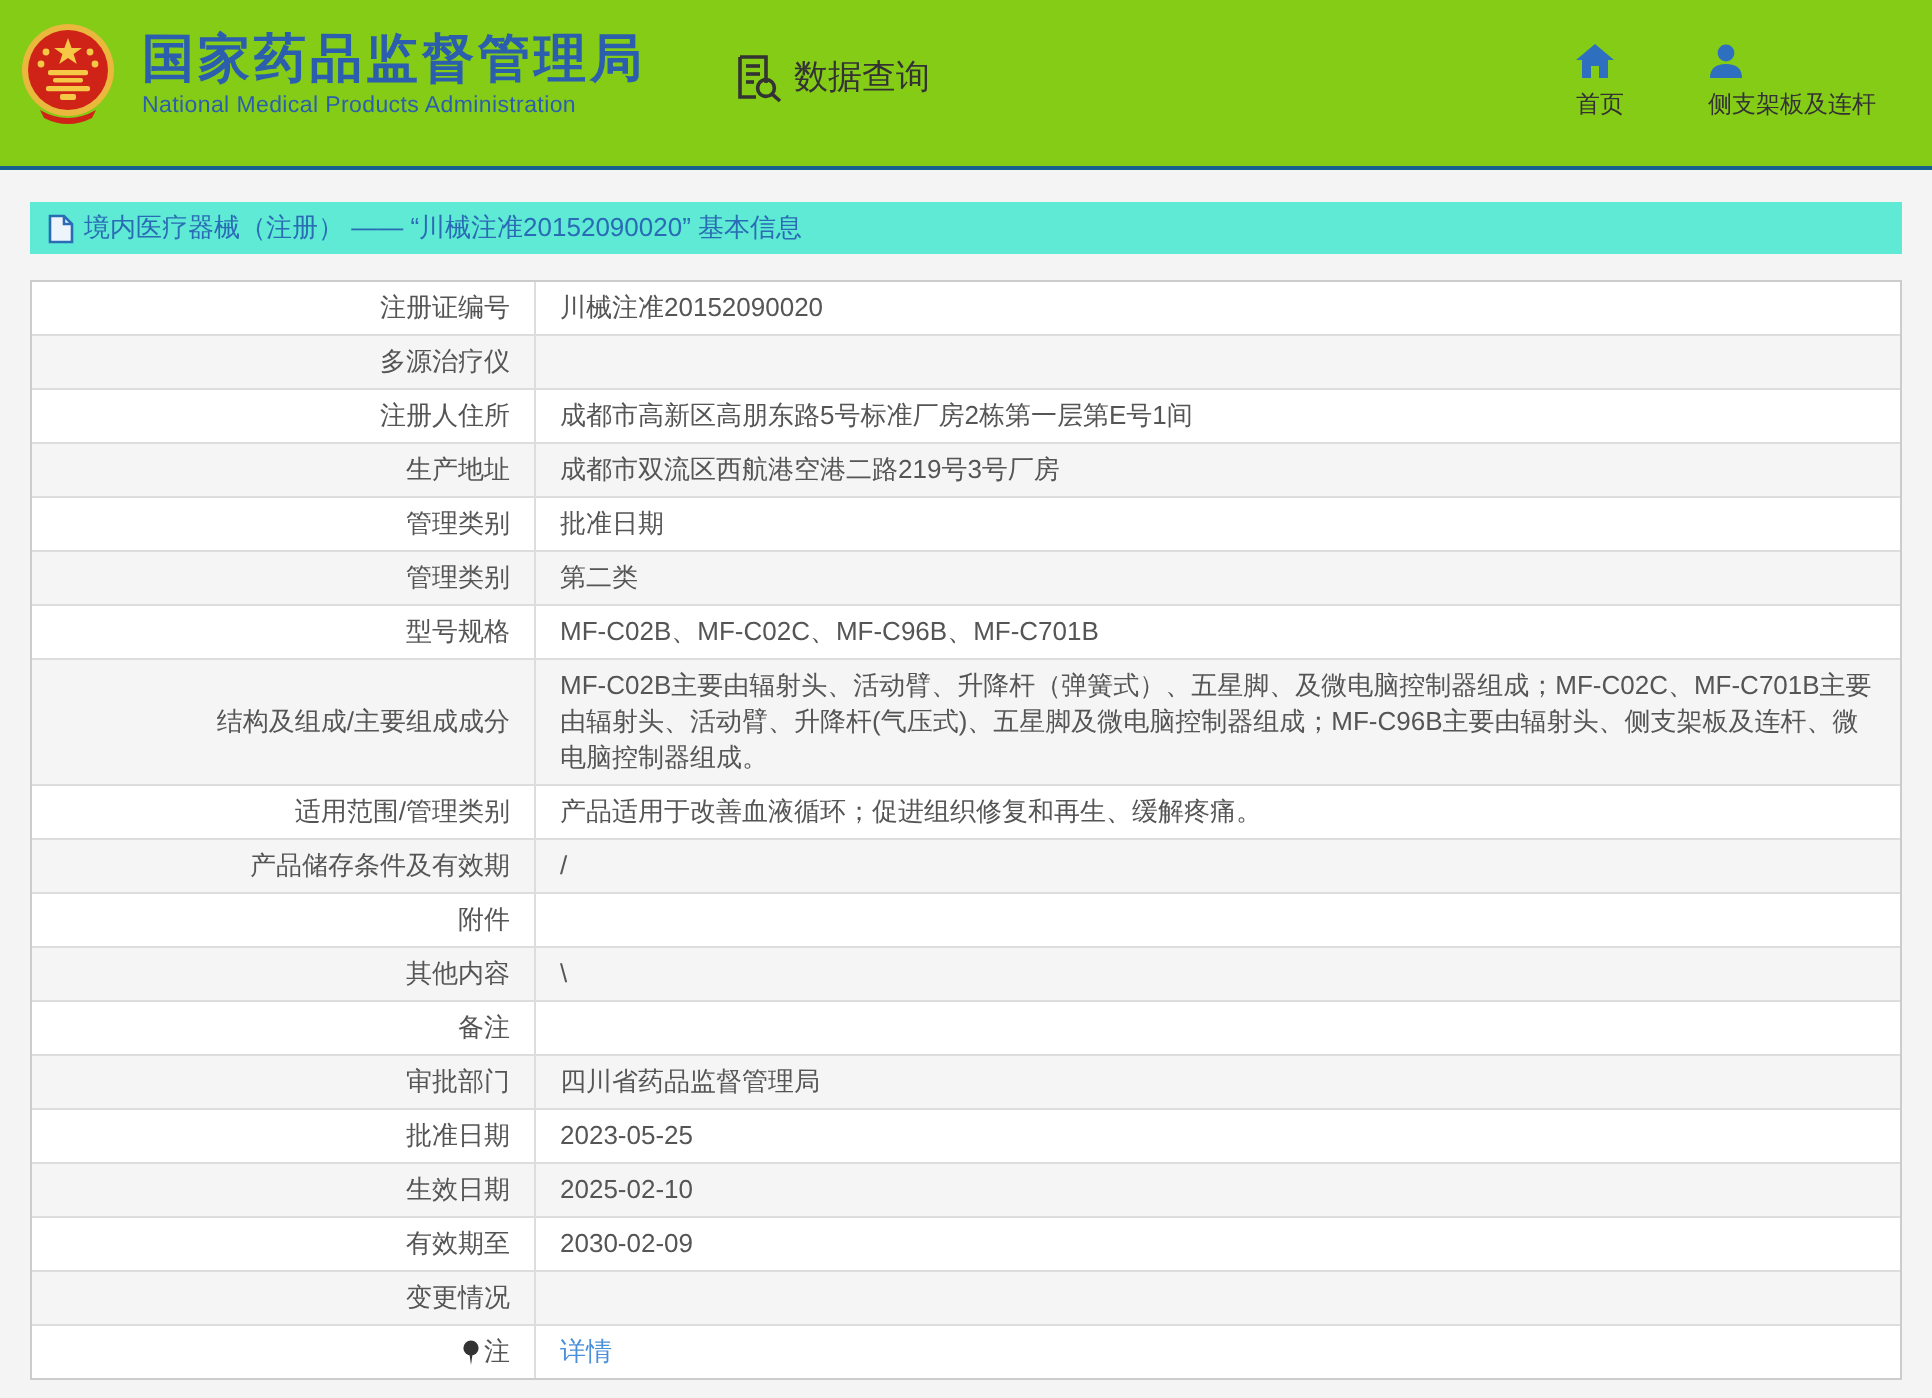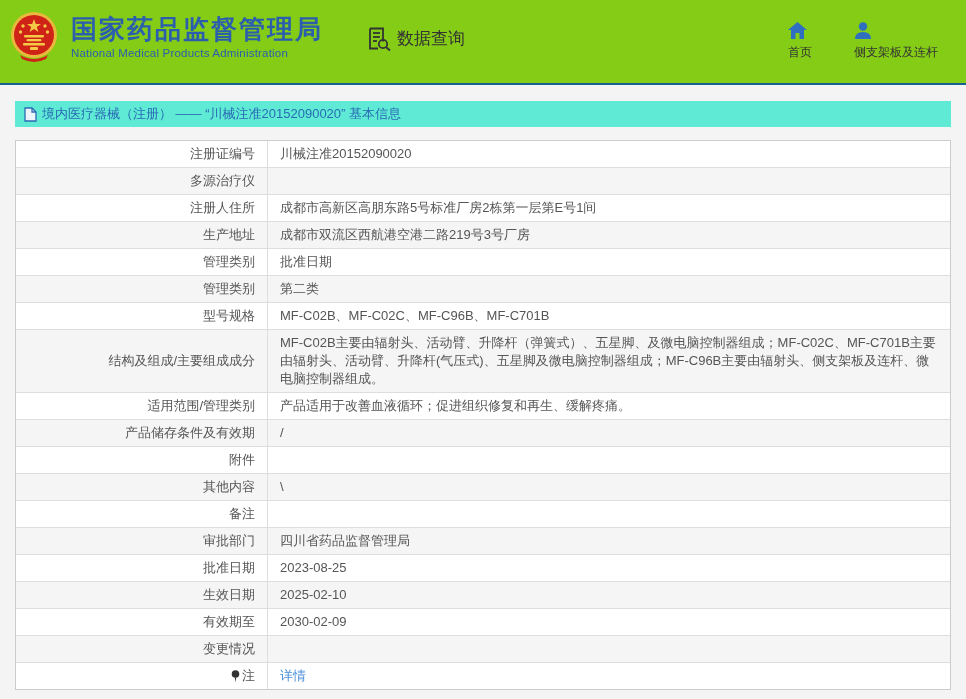--- a/index.html
+++ b/index.html
@@ -170,21 +170,21 @@
     <div class="trow">
       <div class="tlabel">备注</div>
       <div class="tvalue"></div>
     </div>
     <div class="trow alt">
       <div class="tlabel">审批部门</div>
       <div class="tvalue">四川省药品监督管理局</div>
     </div>
     <div class="trow">
       <div class="tlabel">批准日期</div>
-      <div class="tvalue">2023-08-25</div>
+      <div class="tvalue">2023-05-25</div>
     </div>
     <div class="trow alt">
       <div class="tlabel">生效日期</div>
       <div class="tvalue">2025-02-10</div>
     </div>
     <div class="trow">
       <div class="tlabel">有效期至</div>
       <div class="tvalue">2030-02-09</div>
     </div>
     <div class="trow alt">

